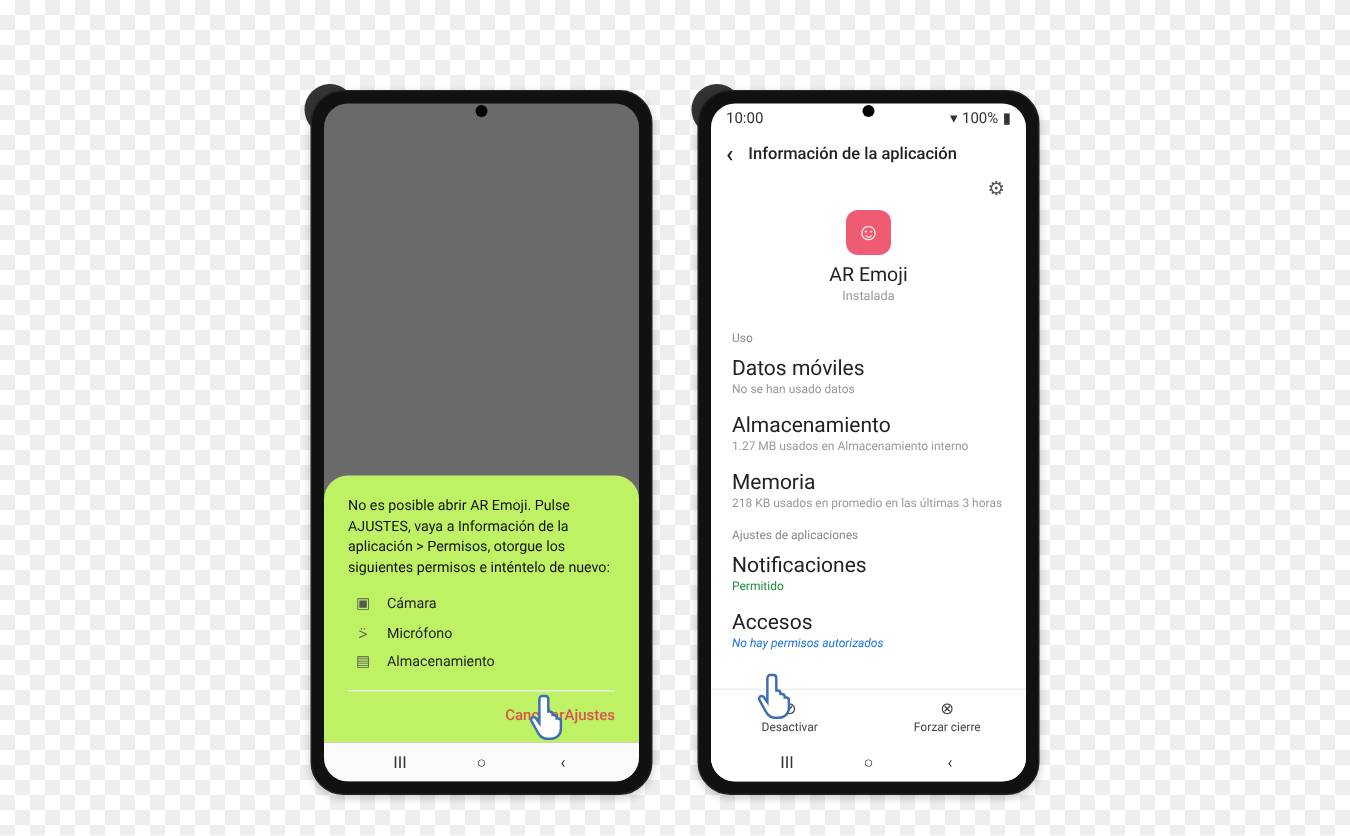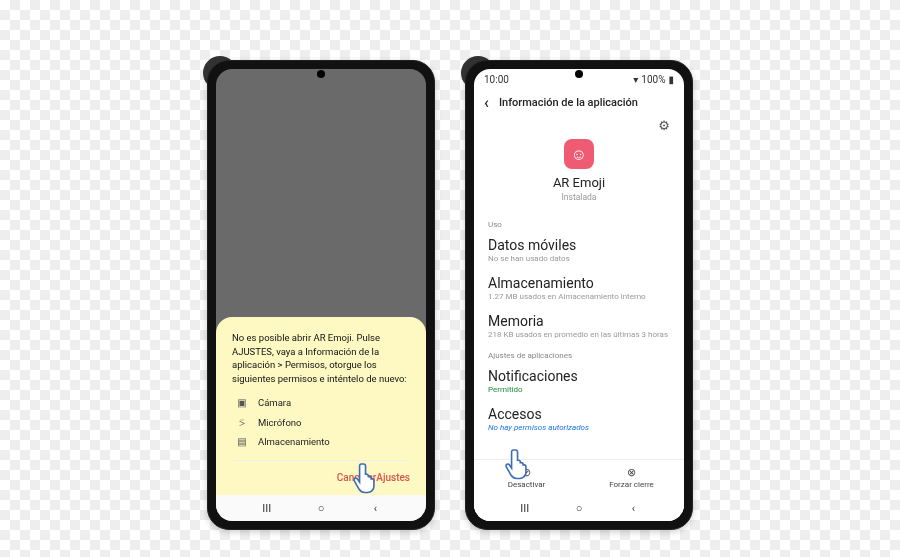--- a/index.html
+++ b/index.html
@@ -70,21 +70,21 @@
     z-index: 50;
   }
   
   .screen-dim {
     background: #6a6a6a;
     display: flex;
     flex-direction: column;
   }
   .dim-fill { flex: 1; }
   .dialog {
-    background: #fef9c3;
+    background: #bef264;
     border-top-left-radius: 16px;
     border-top-right-radius: 16px;
     padding: 14px 16px 4px 16px;
     font-size: 9.5px;
     line-height: 1.45;
     color: #111;
   }
   .dialog .msg { margin-bottom: 10px; }
   .perm-row {
     display: flex;

